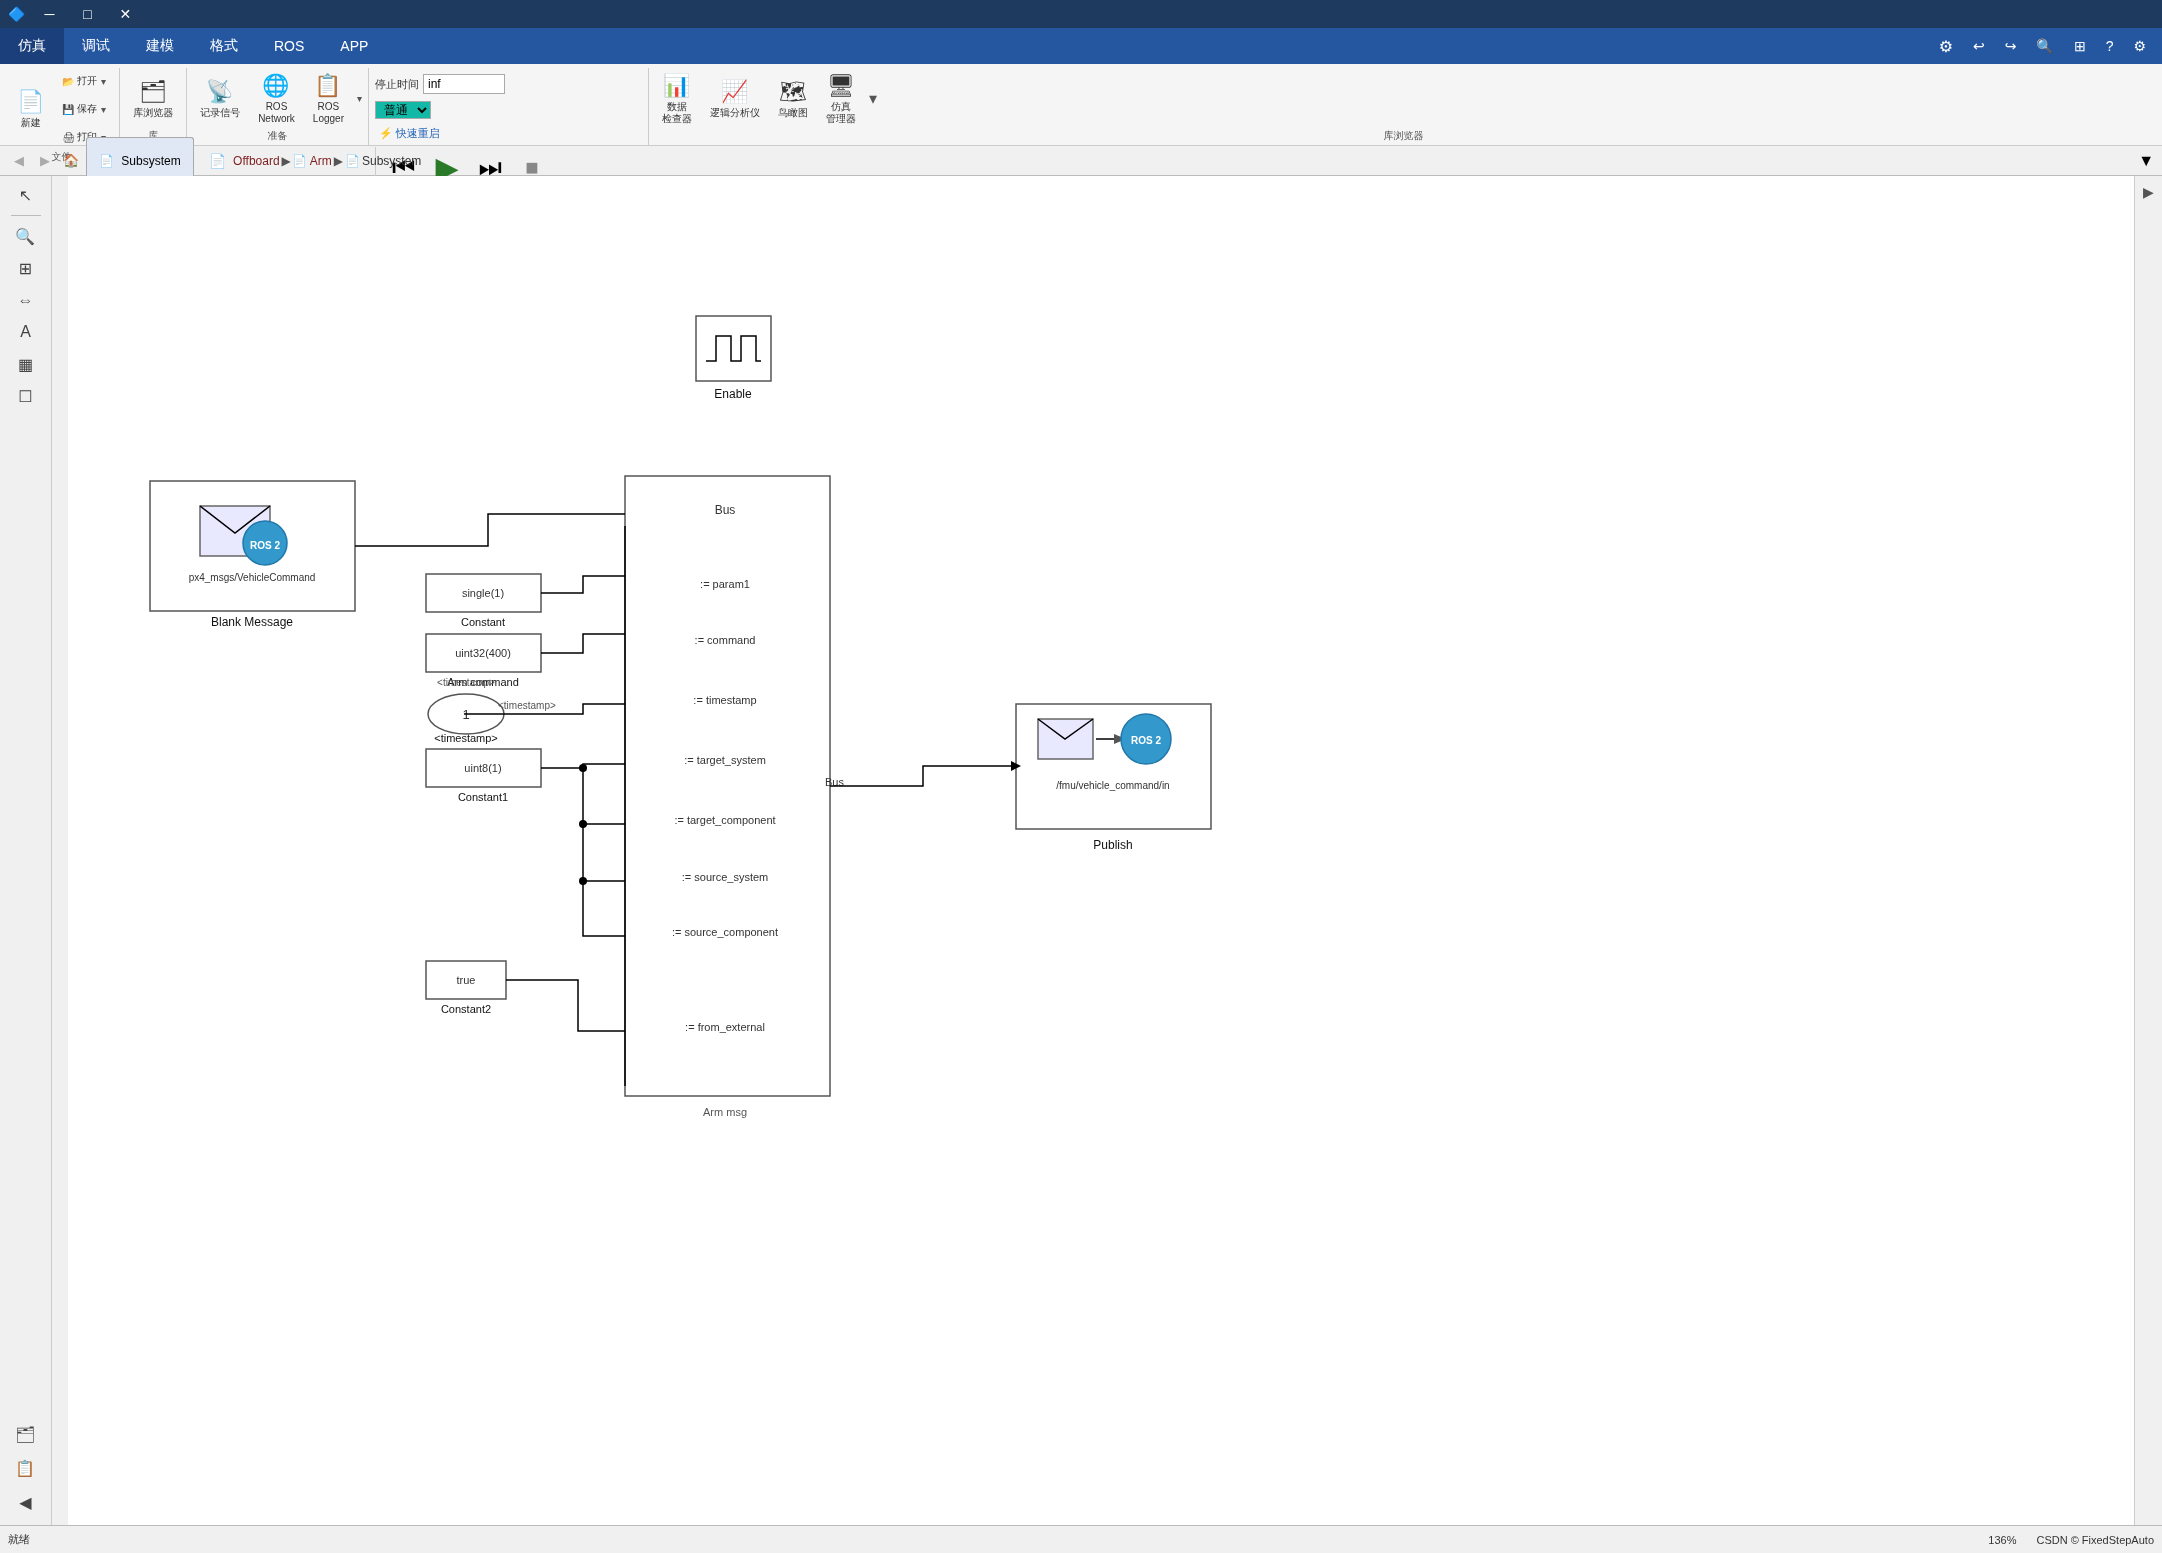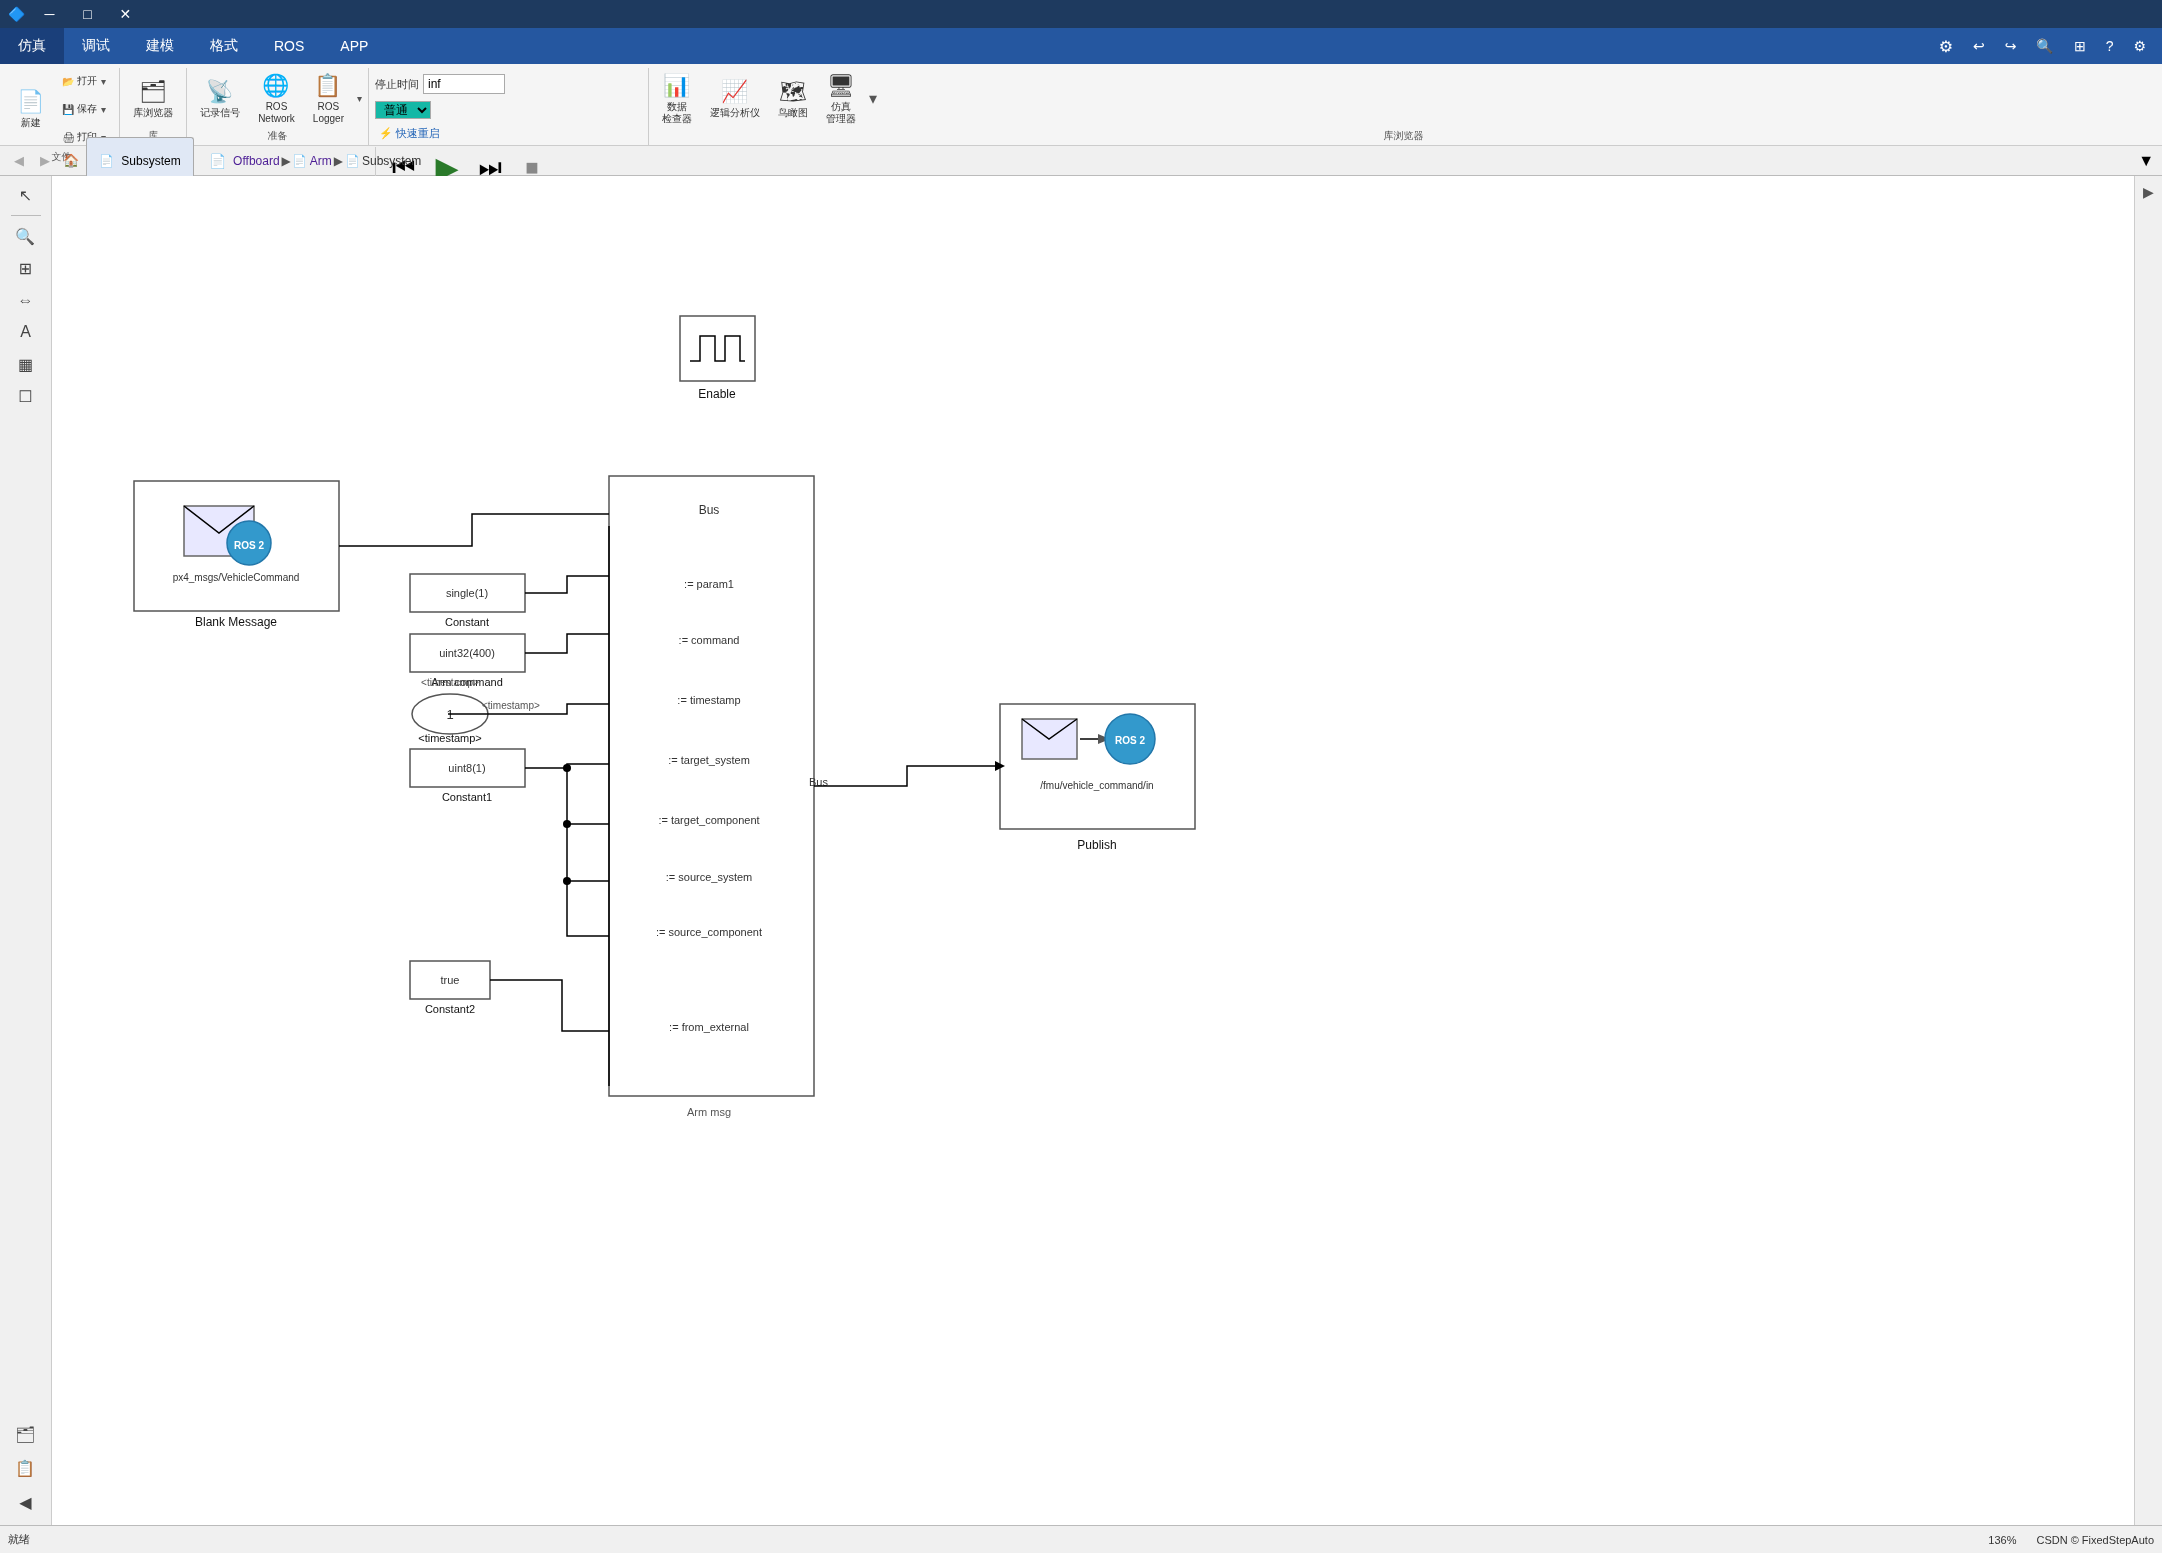--- a/index.html
+++ b/index.html
@@ -148,21 +148,21 @@
       cursor: pointer;
       border-radius: 3px 3px 0 0;
     }
     .breadcrumb {
       display: flex;
       align-items: center;
       gap: 2px;
       font-size: 12px;
       margin-left: 8px;
     }
-    .bread-item { color: #4c1d95; cursor: pointer; }
+    .bread-item { color: #7f1d1d; cursor: pointer; }
     .bread-sep { color: #555; }
     .bread-current { color: #333; }
     .nav-right { margin-left: auto; font-size: 16px; cursor: pointer; }
 
     
     #main {
       display: flex;
       height: calc(1553px - 28px - 36px - 82px - 30px - 28px);
     }
 
@@ -189,20 +189,21 @@
       color: #444;
     }
     .side-separator { width: 30px; border-top: 1px solid #bbb; margin: 3px 0; }
 
     
     #canvas {
       flex: 1;
       background: white;
       position: relative;
       overflow: hidden;
+      margin-left: 16px;
     }
 
     
     #svg-canvas {
       position: absolute;
       top: 0; left: 0;
       width: 100%; height: 100%;
       pointer-events: none;
     }
 

